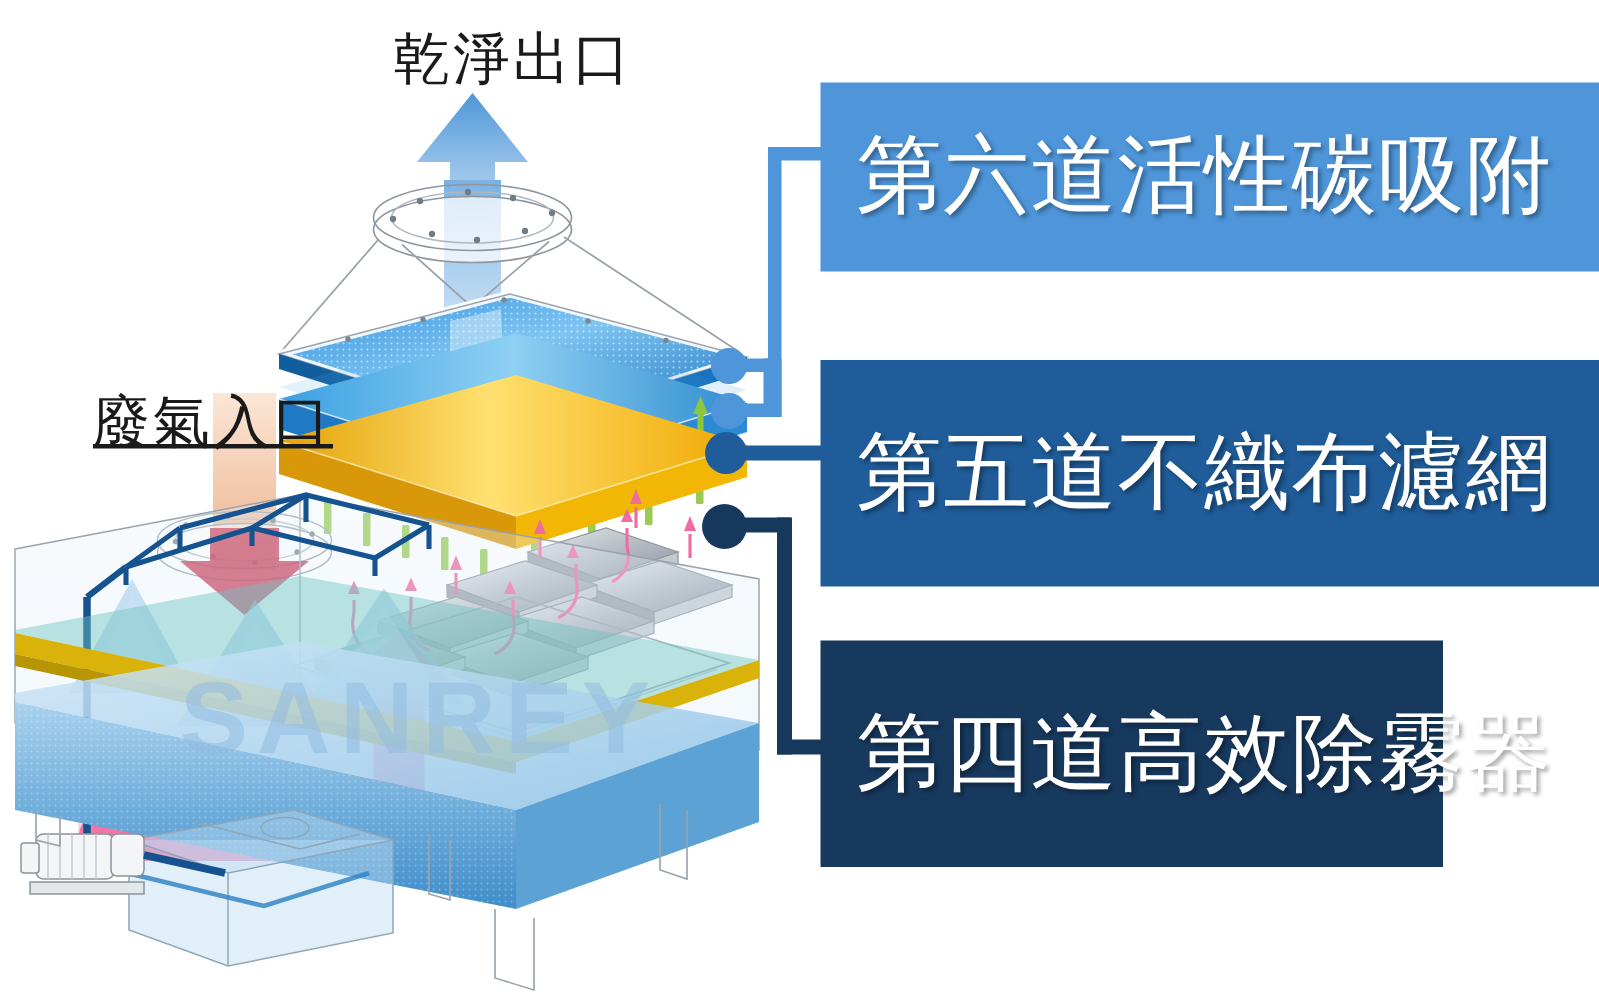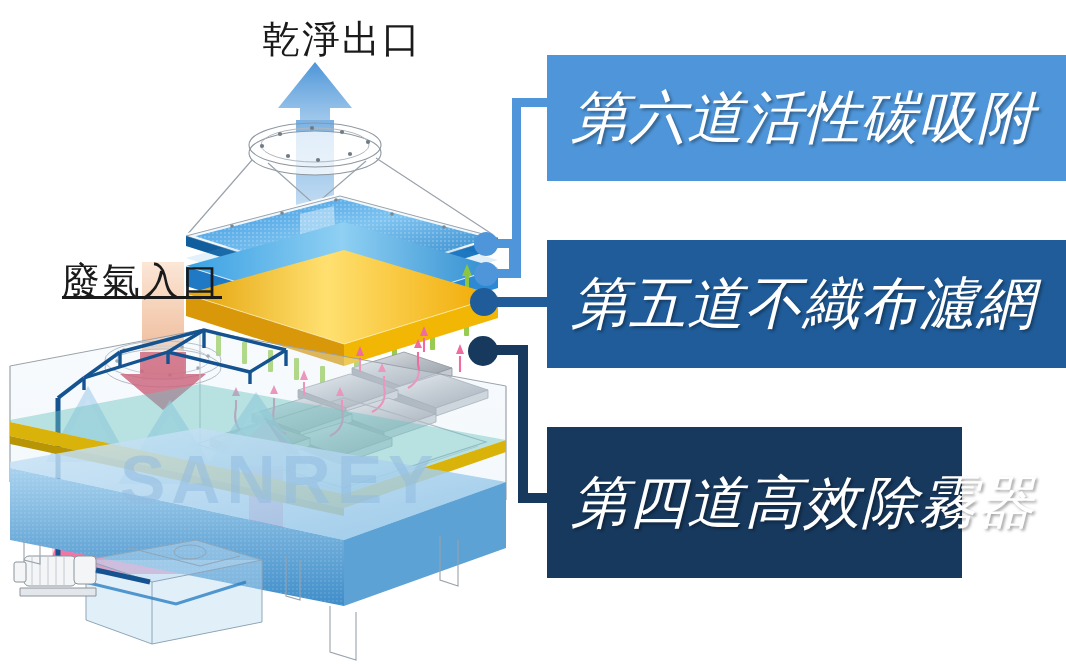--- a/index.html
+++ b/index.html
@@ -2,33 +2,33 @@
 <html><head>
 <meta charset="utf-8">
 <style>
   html,body{margin:0;padding:0;background:#ffffff;}
   body{width:1066px;height:664px;overflow:hidden;
        font-family:"Liberation Sans","DejaVu Sans",sans-serif;}
   #stage{position:relative;width:1066px;height:664px;background:#fff;}
 
   
   .callout{position:absolute;display:flex;align-items:center;
-           box-sizing:border-box;font-style:italic;}
+           box-sizing:border-box;}
   .callout span{
     color:#ffffff;
     font-size:57px;
     line-height:1.05;
     letter-spacing:1px;
     white-space:nowrap;
     text-shadow:2px 2px 3px rgba(0,0,0,.35);
     font-weight:400;
   }
   #box-carbon{left:547px;top:55px;width:519px;height:126px;
               background:#4e95d9;padding-left:24px;}
-  #box-filter{left:547px;top:240px;width:519px;height:128px;
+  #box-filter{left:547px;top:240px;width:519px;height:151px;
               background:#1f5c99;padding-left:24px;}
   #box-demister{left:547px;top:427px;width:415px;height:151px;
               background:#17395e;padding-left:24px;}
 
   
   .conn{position:absolute;}
   .dot{position:absolute;border-radius:50%;}
   .d-light{background:#4e95d9;}
   .d-mid{background:#1f5c99;}
   .d-dark{background:#17395e;}

